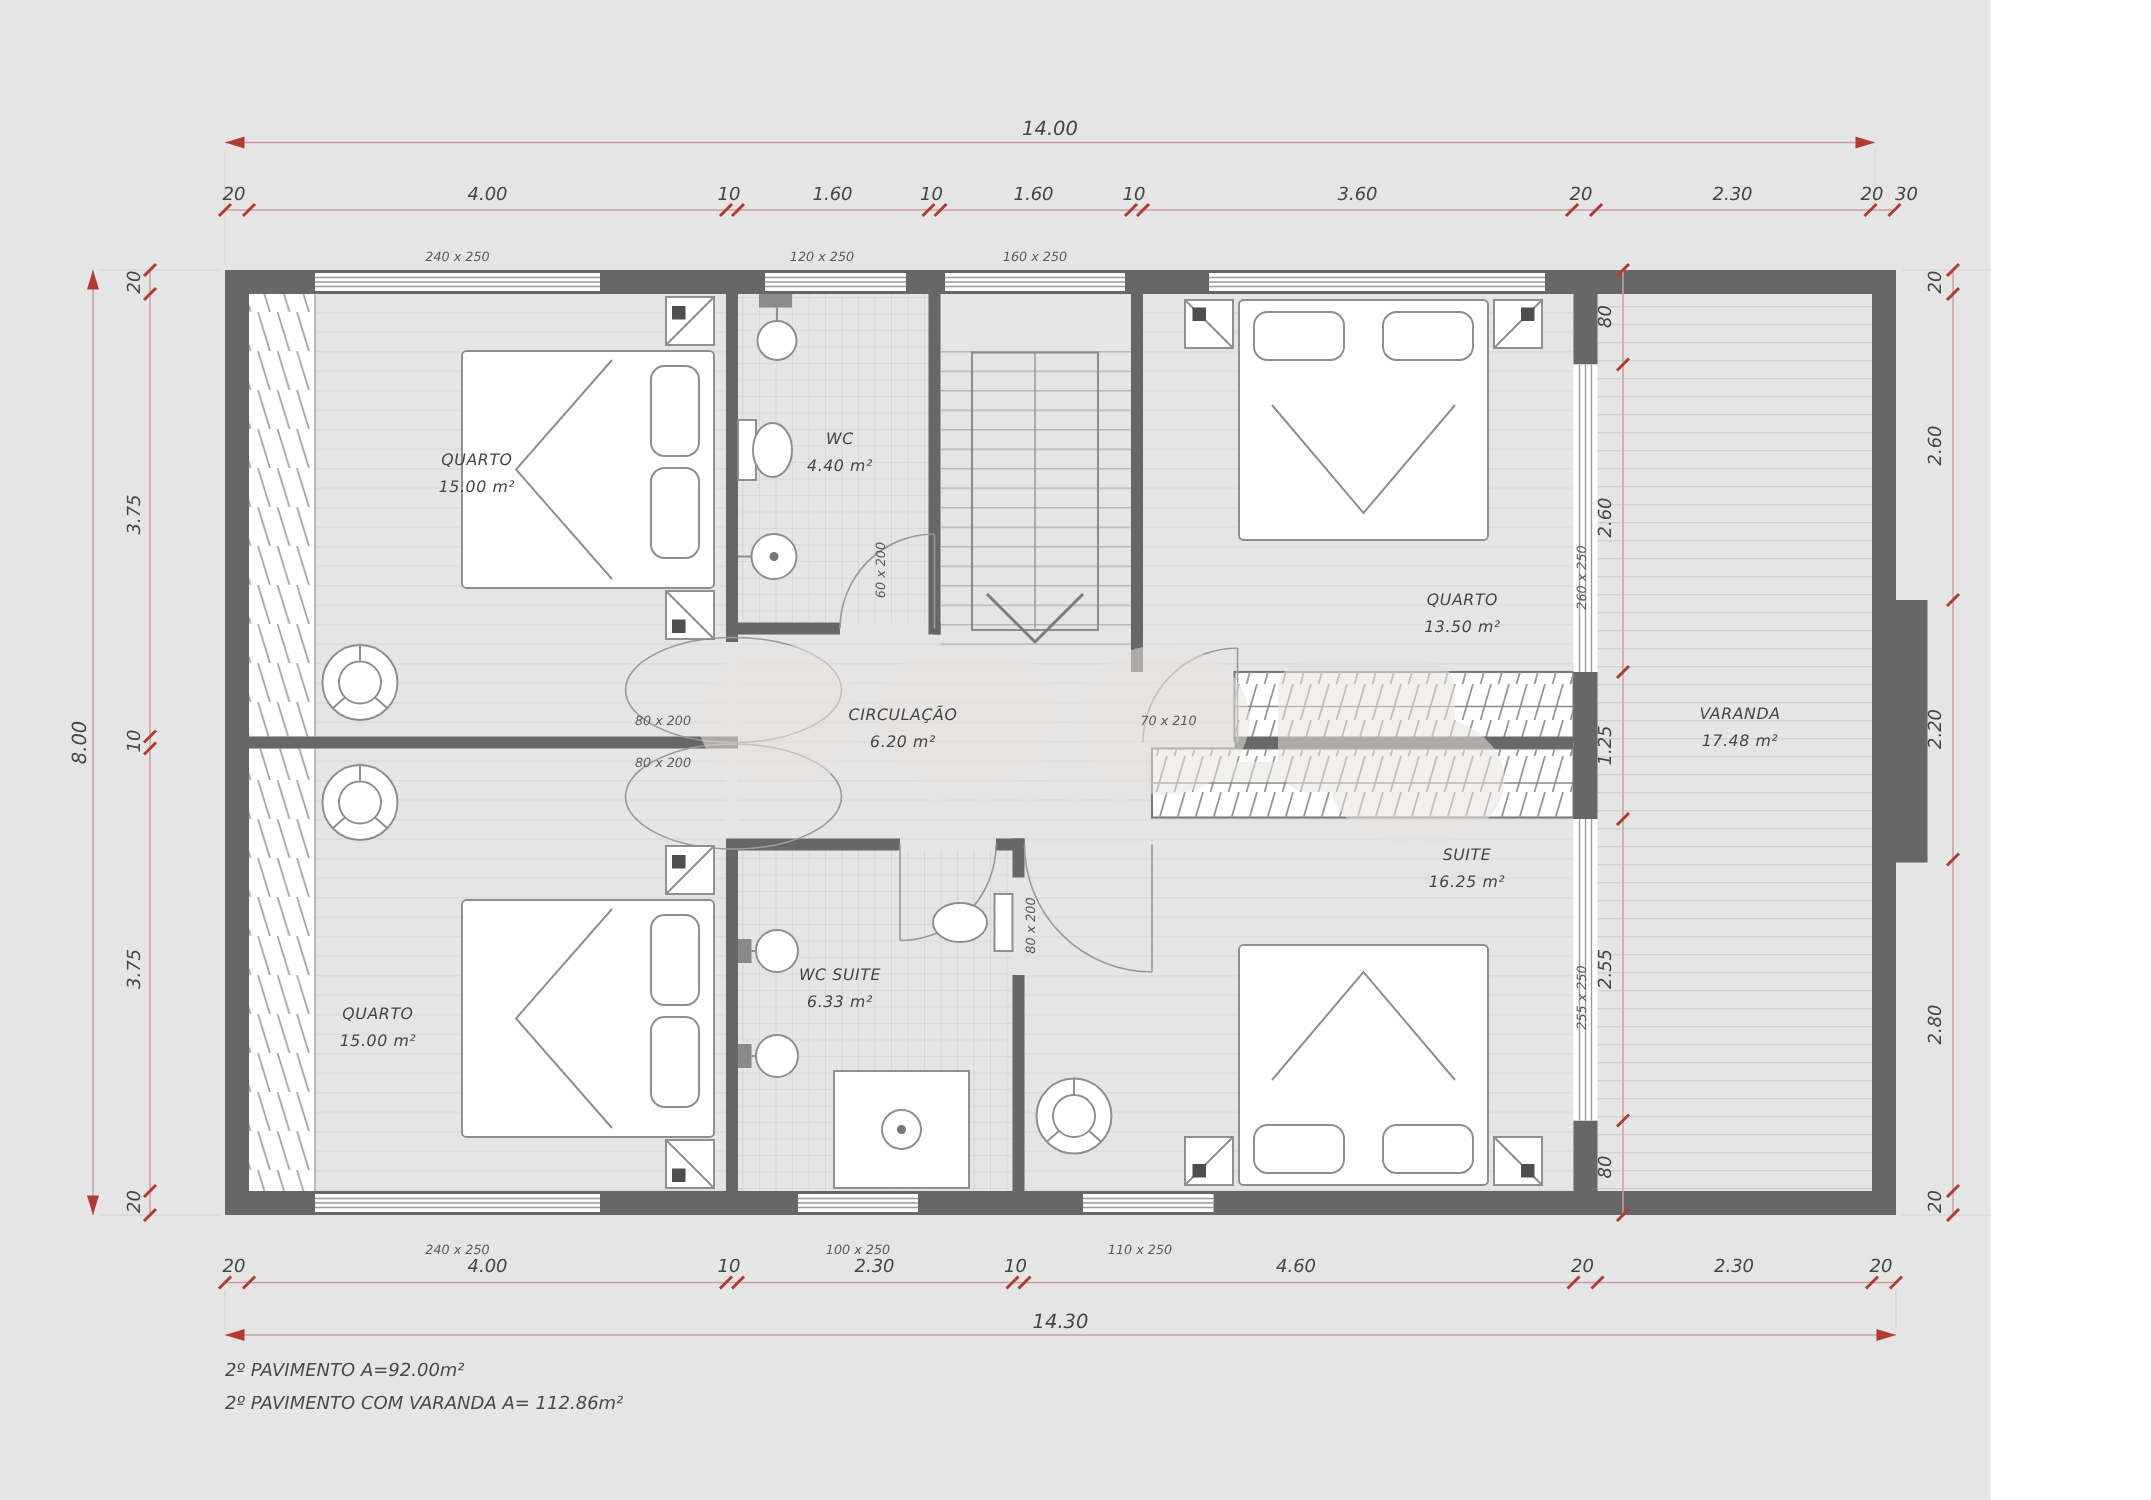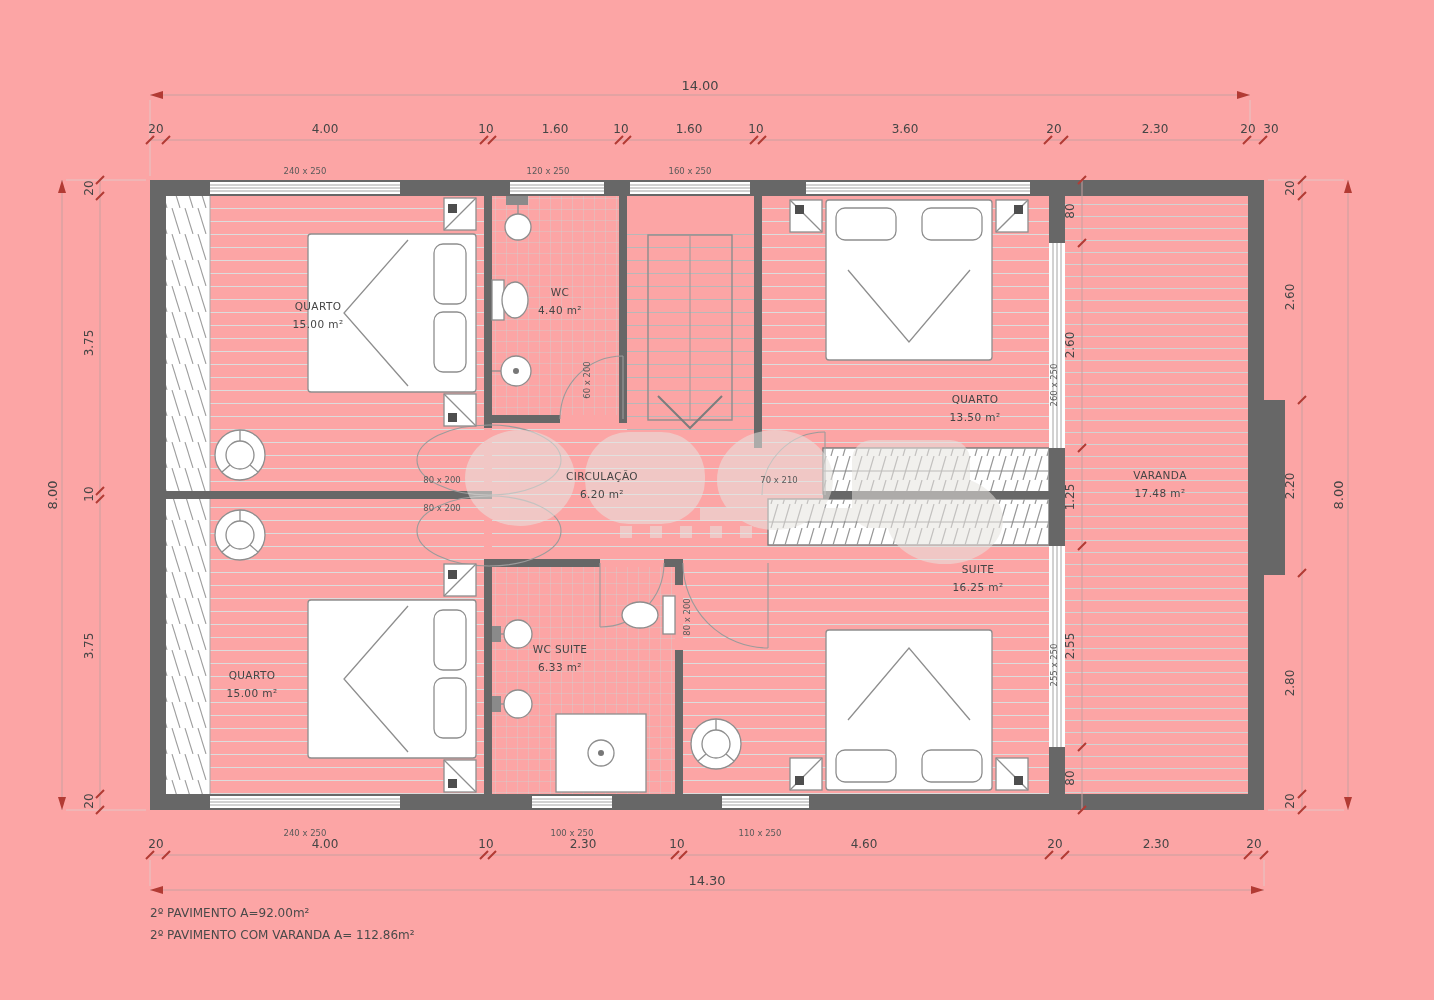--- a/index.html
+++ b/index.html
@@ -1,17 +1,17 @@
 <!DOCTYPE html>
 <html><head>
 <meta charset="utf-8">
 <style>
   html,body{margin:0;padding:0;background:#ffffff;}
-  #canvas{position:relative;width:1434px;height:1000px;background:#fca5a5;overflow:hidden;
-          font-family:"DejaVu Sans", sans-serif;}
+  #canvas{position:relative;width:1327px;height:1000px;background:#e5e5e5;overflow:hidden;
+          font-family:"DejaVu Sans", sans-serif;font-style:italic;}
   svg{position:absolute;left:0;top:0;}
   text{font-family:"DejaVu Sans", sans-serif;fill:#454545;}
   .dim{font-size:12px;}
   .dimBig{font-size:13px;}
   .room{font-size:10.5px;letter-spacing:.4px;}
   .small{font-size:8.5px;fill:#5a5a5a;}
   .note{font-size:12px;fill:#4a4a4a;}
 </style>
 </head>
 <body>

